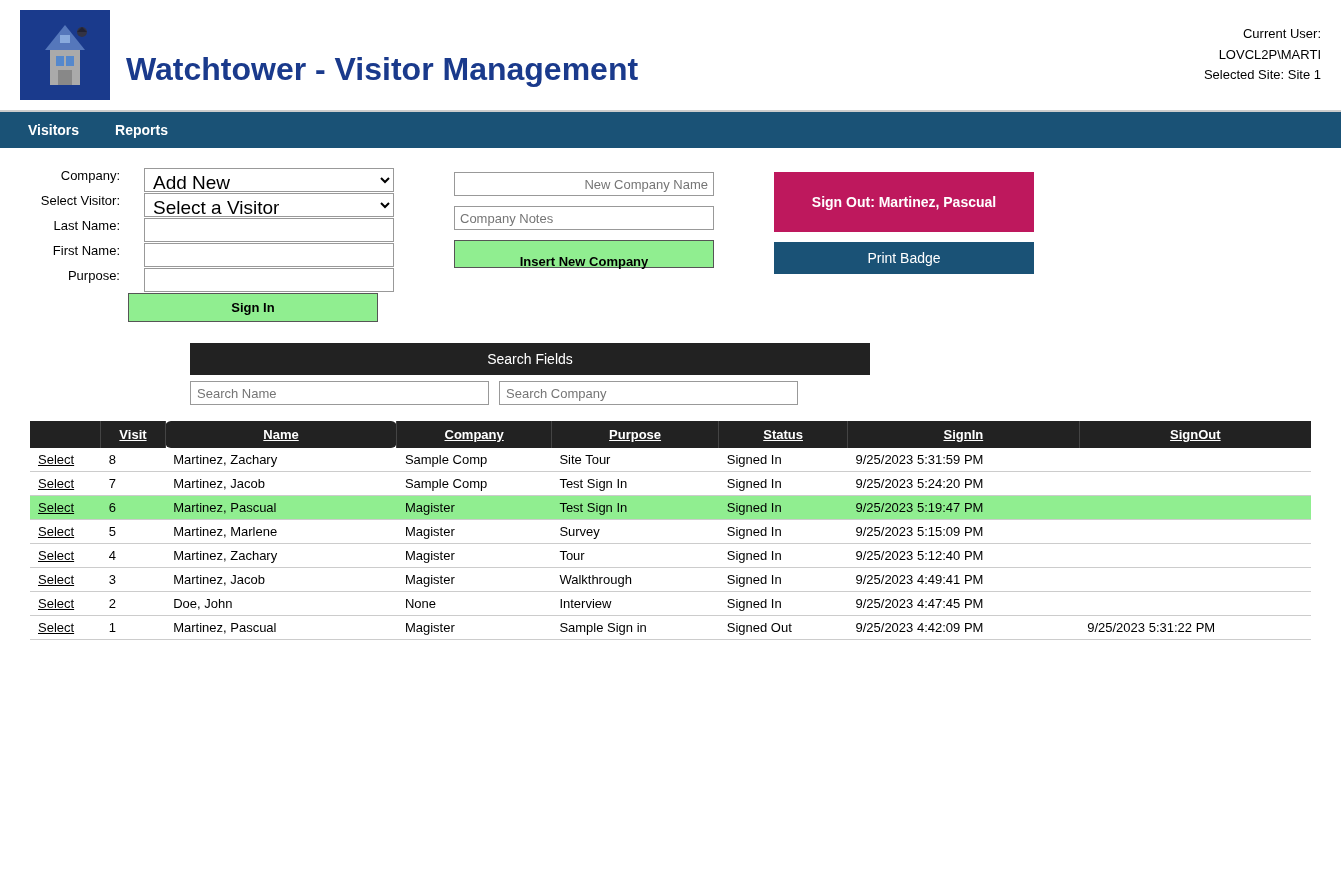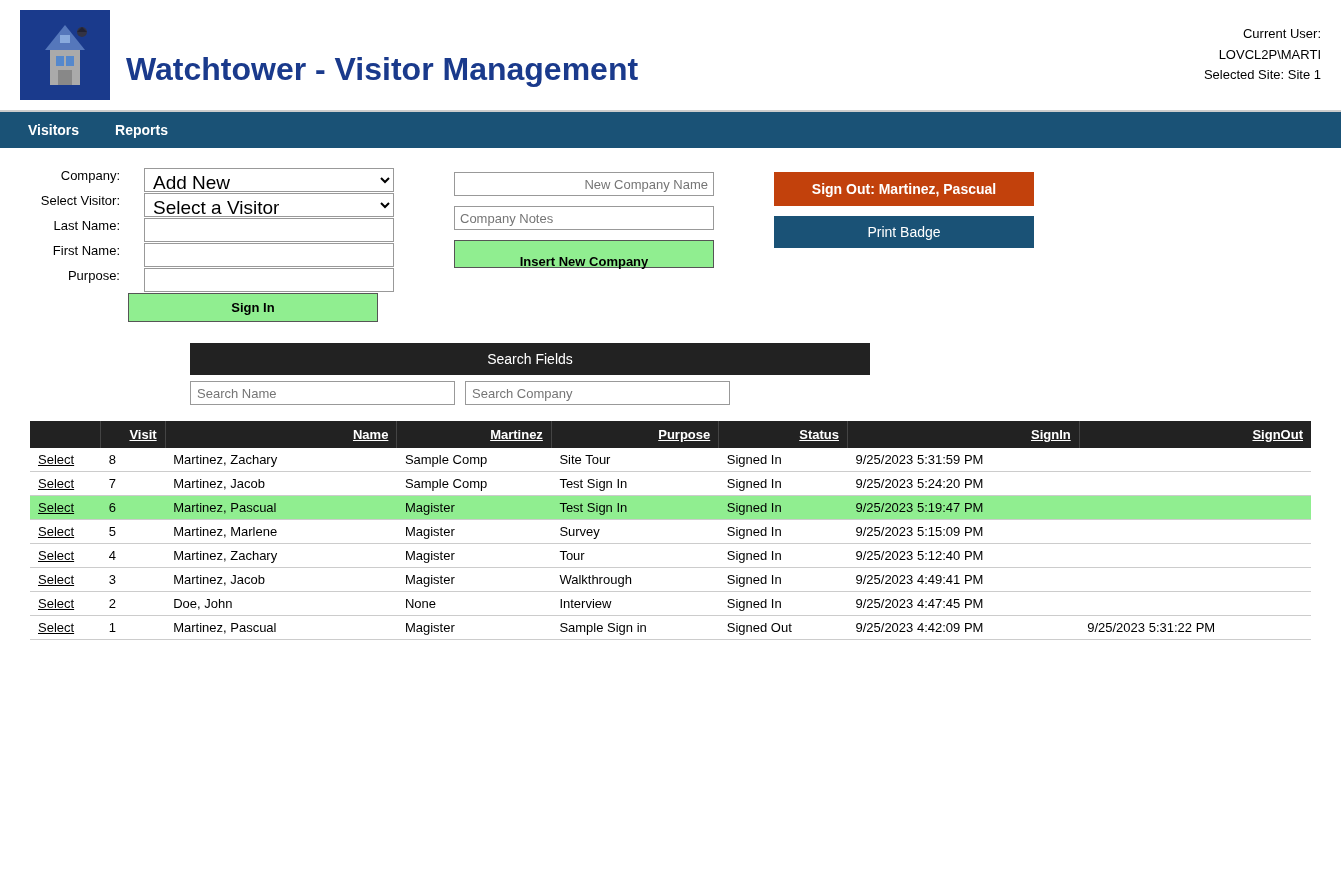--- a/index.html
+++ b/index.html
@@ -22,47 +22,47 @@
 
     .form-row { display: flex; gap: 24px; margin-bottom: 1px; }
     .form-label { text-align: right; min-width: 90px; font-size: 13px; }
 
     .form-input { border: 1px solid #999; padding: 3px 5px; font-size: 13px; height: 24px; }
     .form-select { border: 1px solid #999; padding: 2px 4px; font-size: 19px; height: 24px; background: #fff; }
     .form-input-wide { width: 250px; }
     .form-input-med { width: 260px; }
 
     .btn-green { background: #90ee90; border: 1px solid #555; padding: 13px 20px; font-size: 13px; cursor: pointer; font-weight: bold; width: 260px; text-align: center; }
-    .btn-red { background: #c2410c; color: #fff; border: none; padding: 9px 20px; font-size: 14px; font-weight: bold; cursor: pointer; width: 260px; }
+    .btn-red { background: #be185d; color: #fff; border: none; padding: 22px 20px; font-size: 14px; font-weight: bold; cursor: pointer; width: 260px; }
     .btn-blue { background: #1a5276; color: #fff; border: none; padding: 8px 20px; font-size: 14px; cursor: pointer; width: 260px; }
     .btn-sign-in { background: #90ee90; border: 1px solid #555; padding: 6px 20px; font-size: 13px; cursor: pointer; font-weight: bold; width: 250px; text-align: center; margin-left: 98px; }
 
     
     .right-col { display: flex; flex-direction: column; gap: 10px; }
 
     
     #search-section { margin: 20px 0 10px 0; }
     .search-header { background: #222; color: #fff; text-align: center; padding: 8px; font-size: 14px; width: 680px; margin-left: 160px; }
     .search-row { display: flex; gap: 10px; margin-top: 6px; margin-left: 160px; }
-    .search-input { border: 1px solid #999; padding: 3px 6px; font-size: 13px; height: 24px; width: 265px; }
+    .search-input { border: 1px solid #999; padding: 3px 6px; font-size: 13px; height: 24px; width: 299px; }
 
     
     #visit-table { width: 100%; border-collapse: collapse; margin-top: 16px; }
     #visit-table thead tr { background: #222; color: #fff; }
-    #visit-table thead th { padding: 6px 8px; text-align: right; font-size: 13px; border-right: 1px solid #444; }
+    #visit-table thead th { padding: 6px 8px; text-align: center; font-size: 13px; border-right: 1px solid #444; }
     #visit-table thead th:last-child { border-right: none; }
     #visit-table tbody tr { border-bottom: 1px solid #ccc; }
     #visit-table tbody tr.highlighted { background: #90ee90; }
     #visit-table tbody td { padding: 4px 8px; font-size: 13px; }
     .select-link { color: #000; text-decoration: underline; cursor: pointer; font-size: 13px; }
     th.sortable { text-decoration: underline; cursor: pointer; }
 
     .col-select { width: 55px; }
     .col-visit { width: 50px; }
-    .col-name { width: 180px; }
+    .col-name { width: 180px; border-radius: 6px; }
     .col-company { width: 120px; }
     .col-purpose { width: 130px; }
     .col-status { width: 100px; }
     .col-signin { width: 180px; }
     .col-signout { width: 180px; }
   </style>
 </head>
 <body>
 
 <div id="header">
@@ -156,21 +156,21 @@
       <input type="text" class="search-input" placeholder="Search Company" style="">
     </div>
   </div>
 
   <table id="visit-table">
     <thead>
       <tr>
         <th class="col-select"></th>
         <th class="col-visit sortable">Visit</th>
         <th class="col-name sortable">Name</th>
-        <th class="col-company sortable">Martinez</th>
+        <th class="col-company sortable">Company</th>
         <th class="col-purpose sortable">Purpose</th>
         <th class="col-status sortable">Status</th>
         <th class="col-signin sortable">SignIn</th>
         <th class="col-signout sortable">SignOut</th>
       </tr>
     </thead>
     <tbody id="table-body">
     <tr>
           <td><a href="#" class="select-link">Select</a></td>
           <td>8</td>

